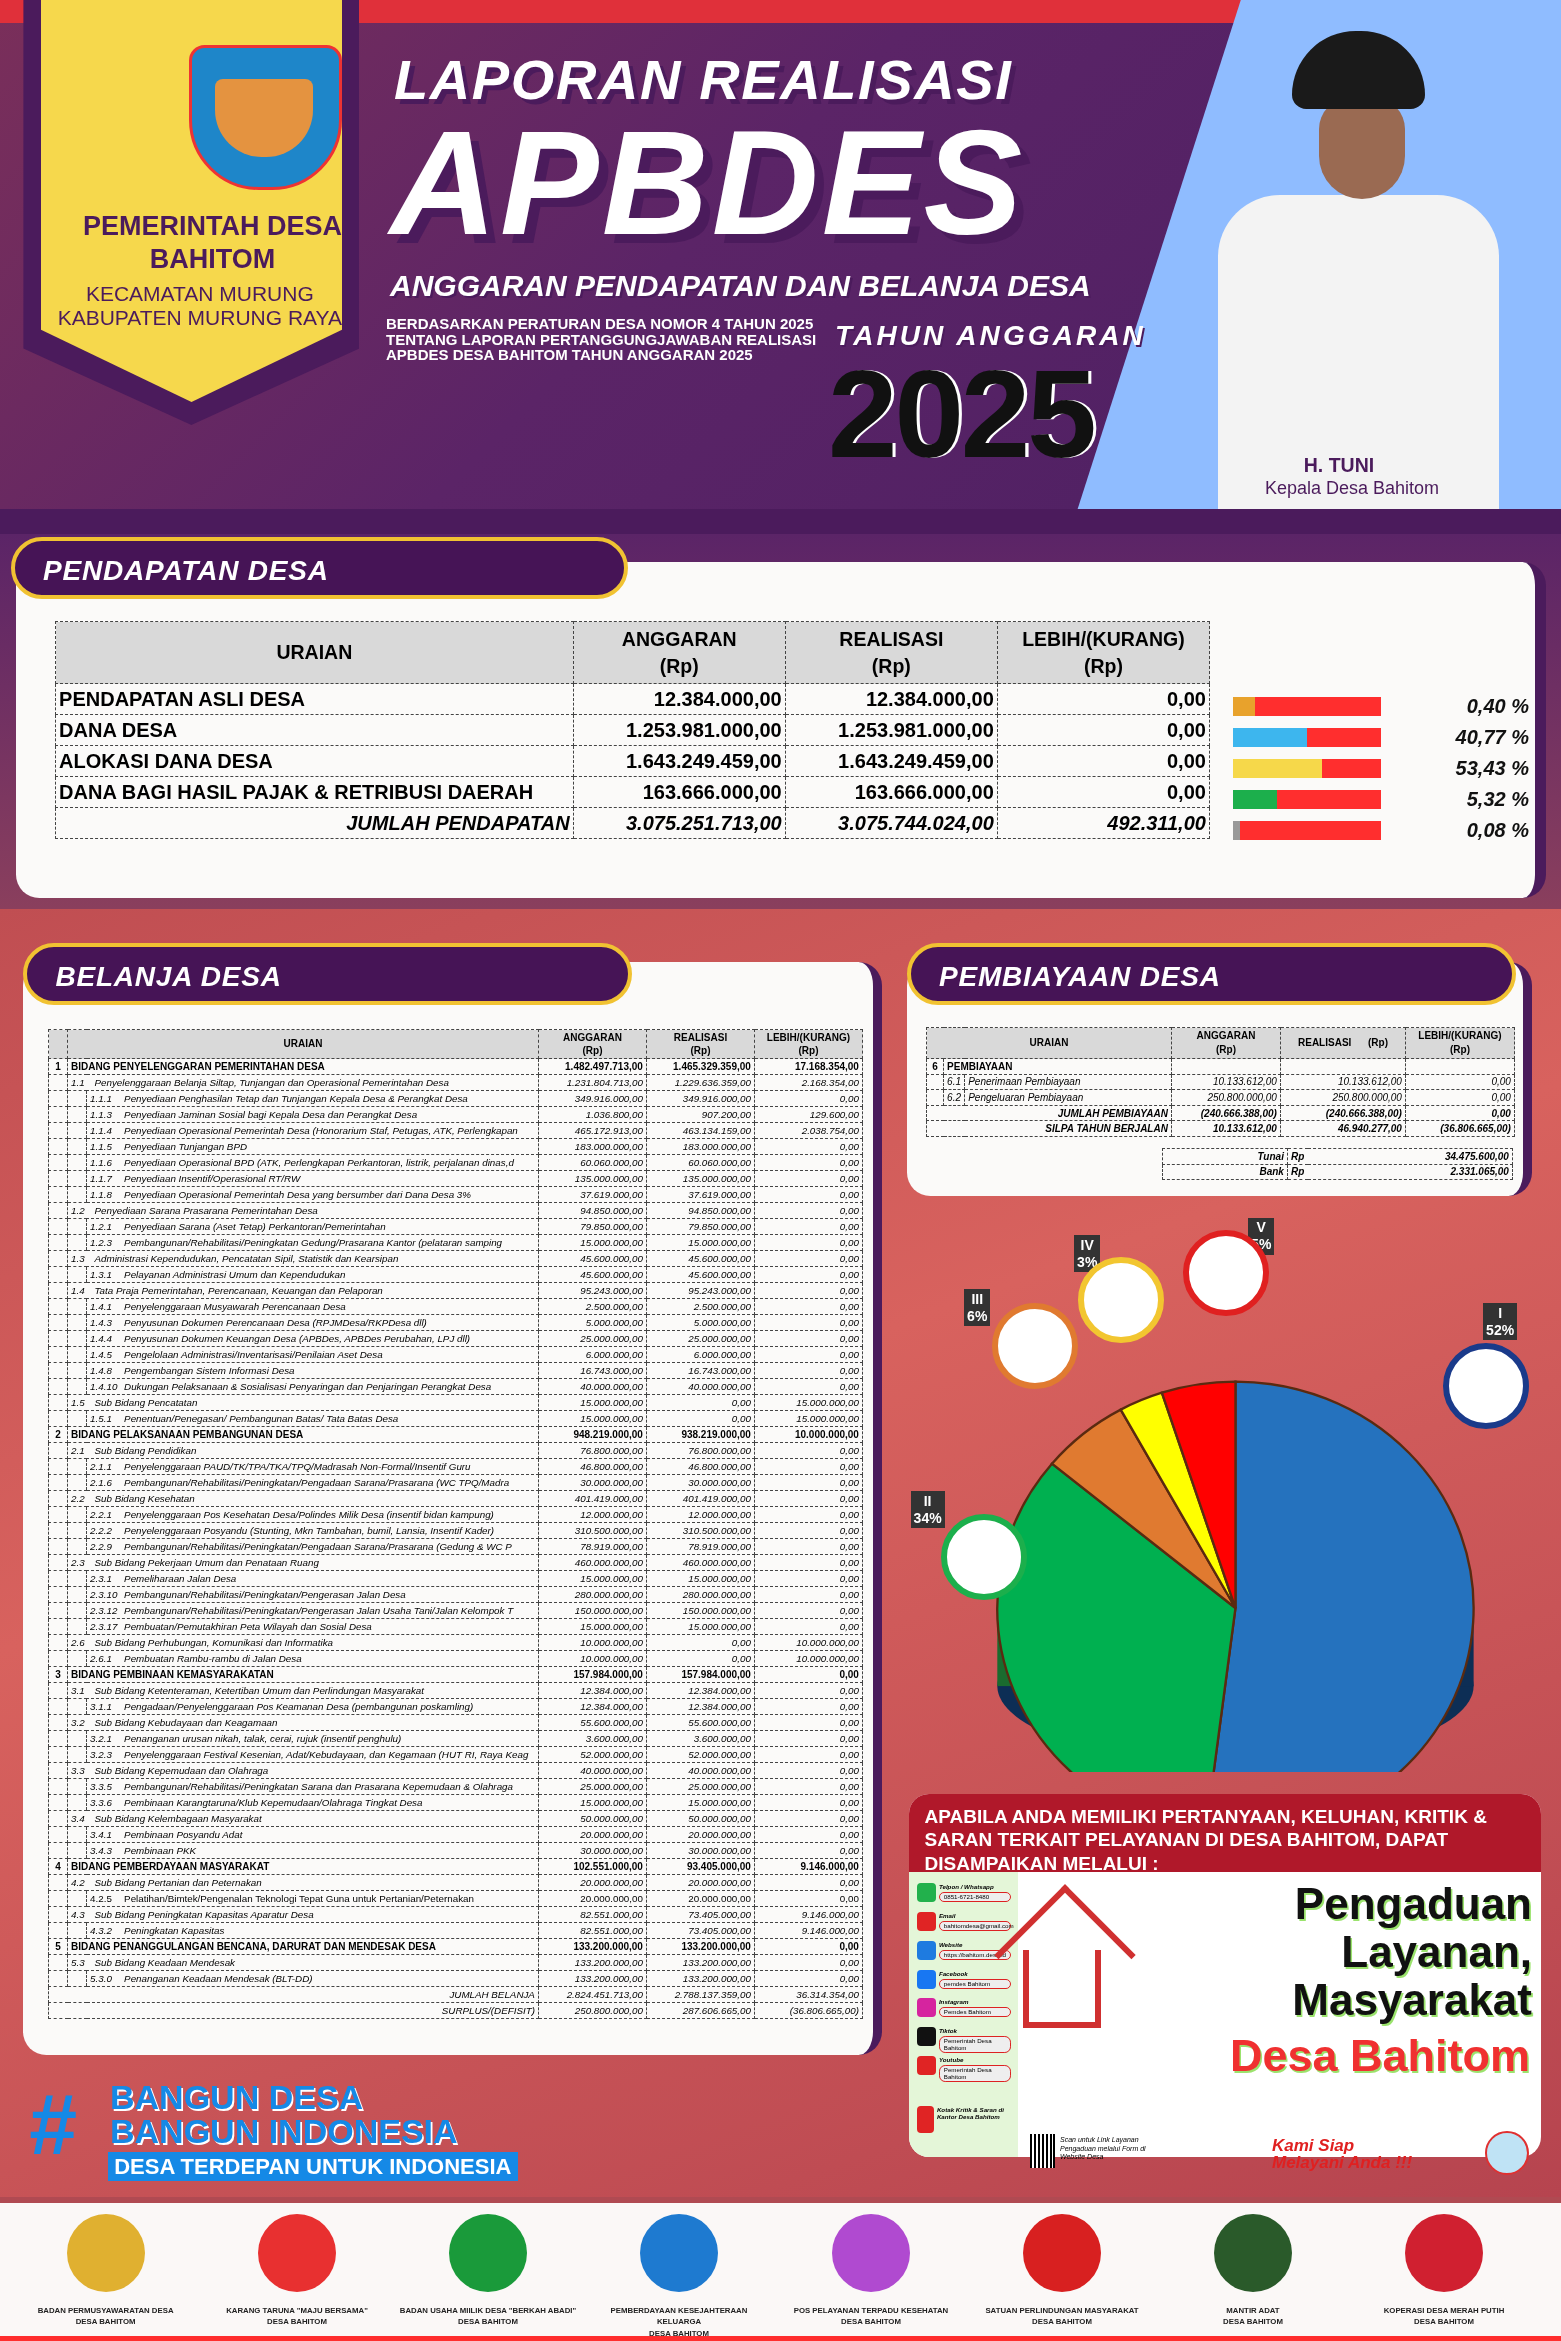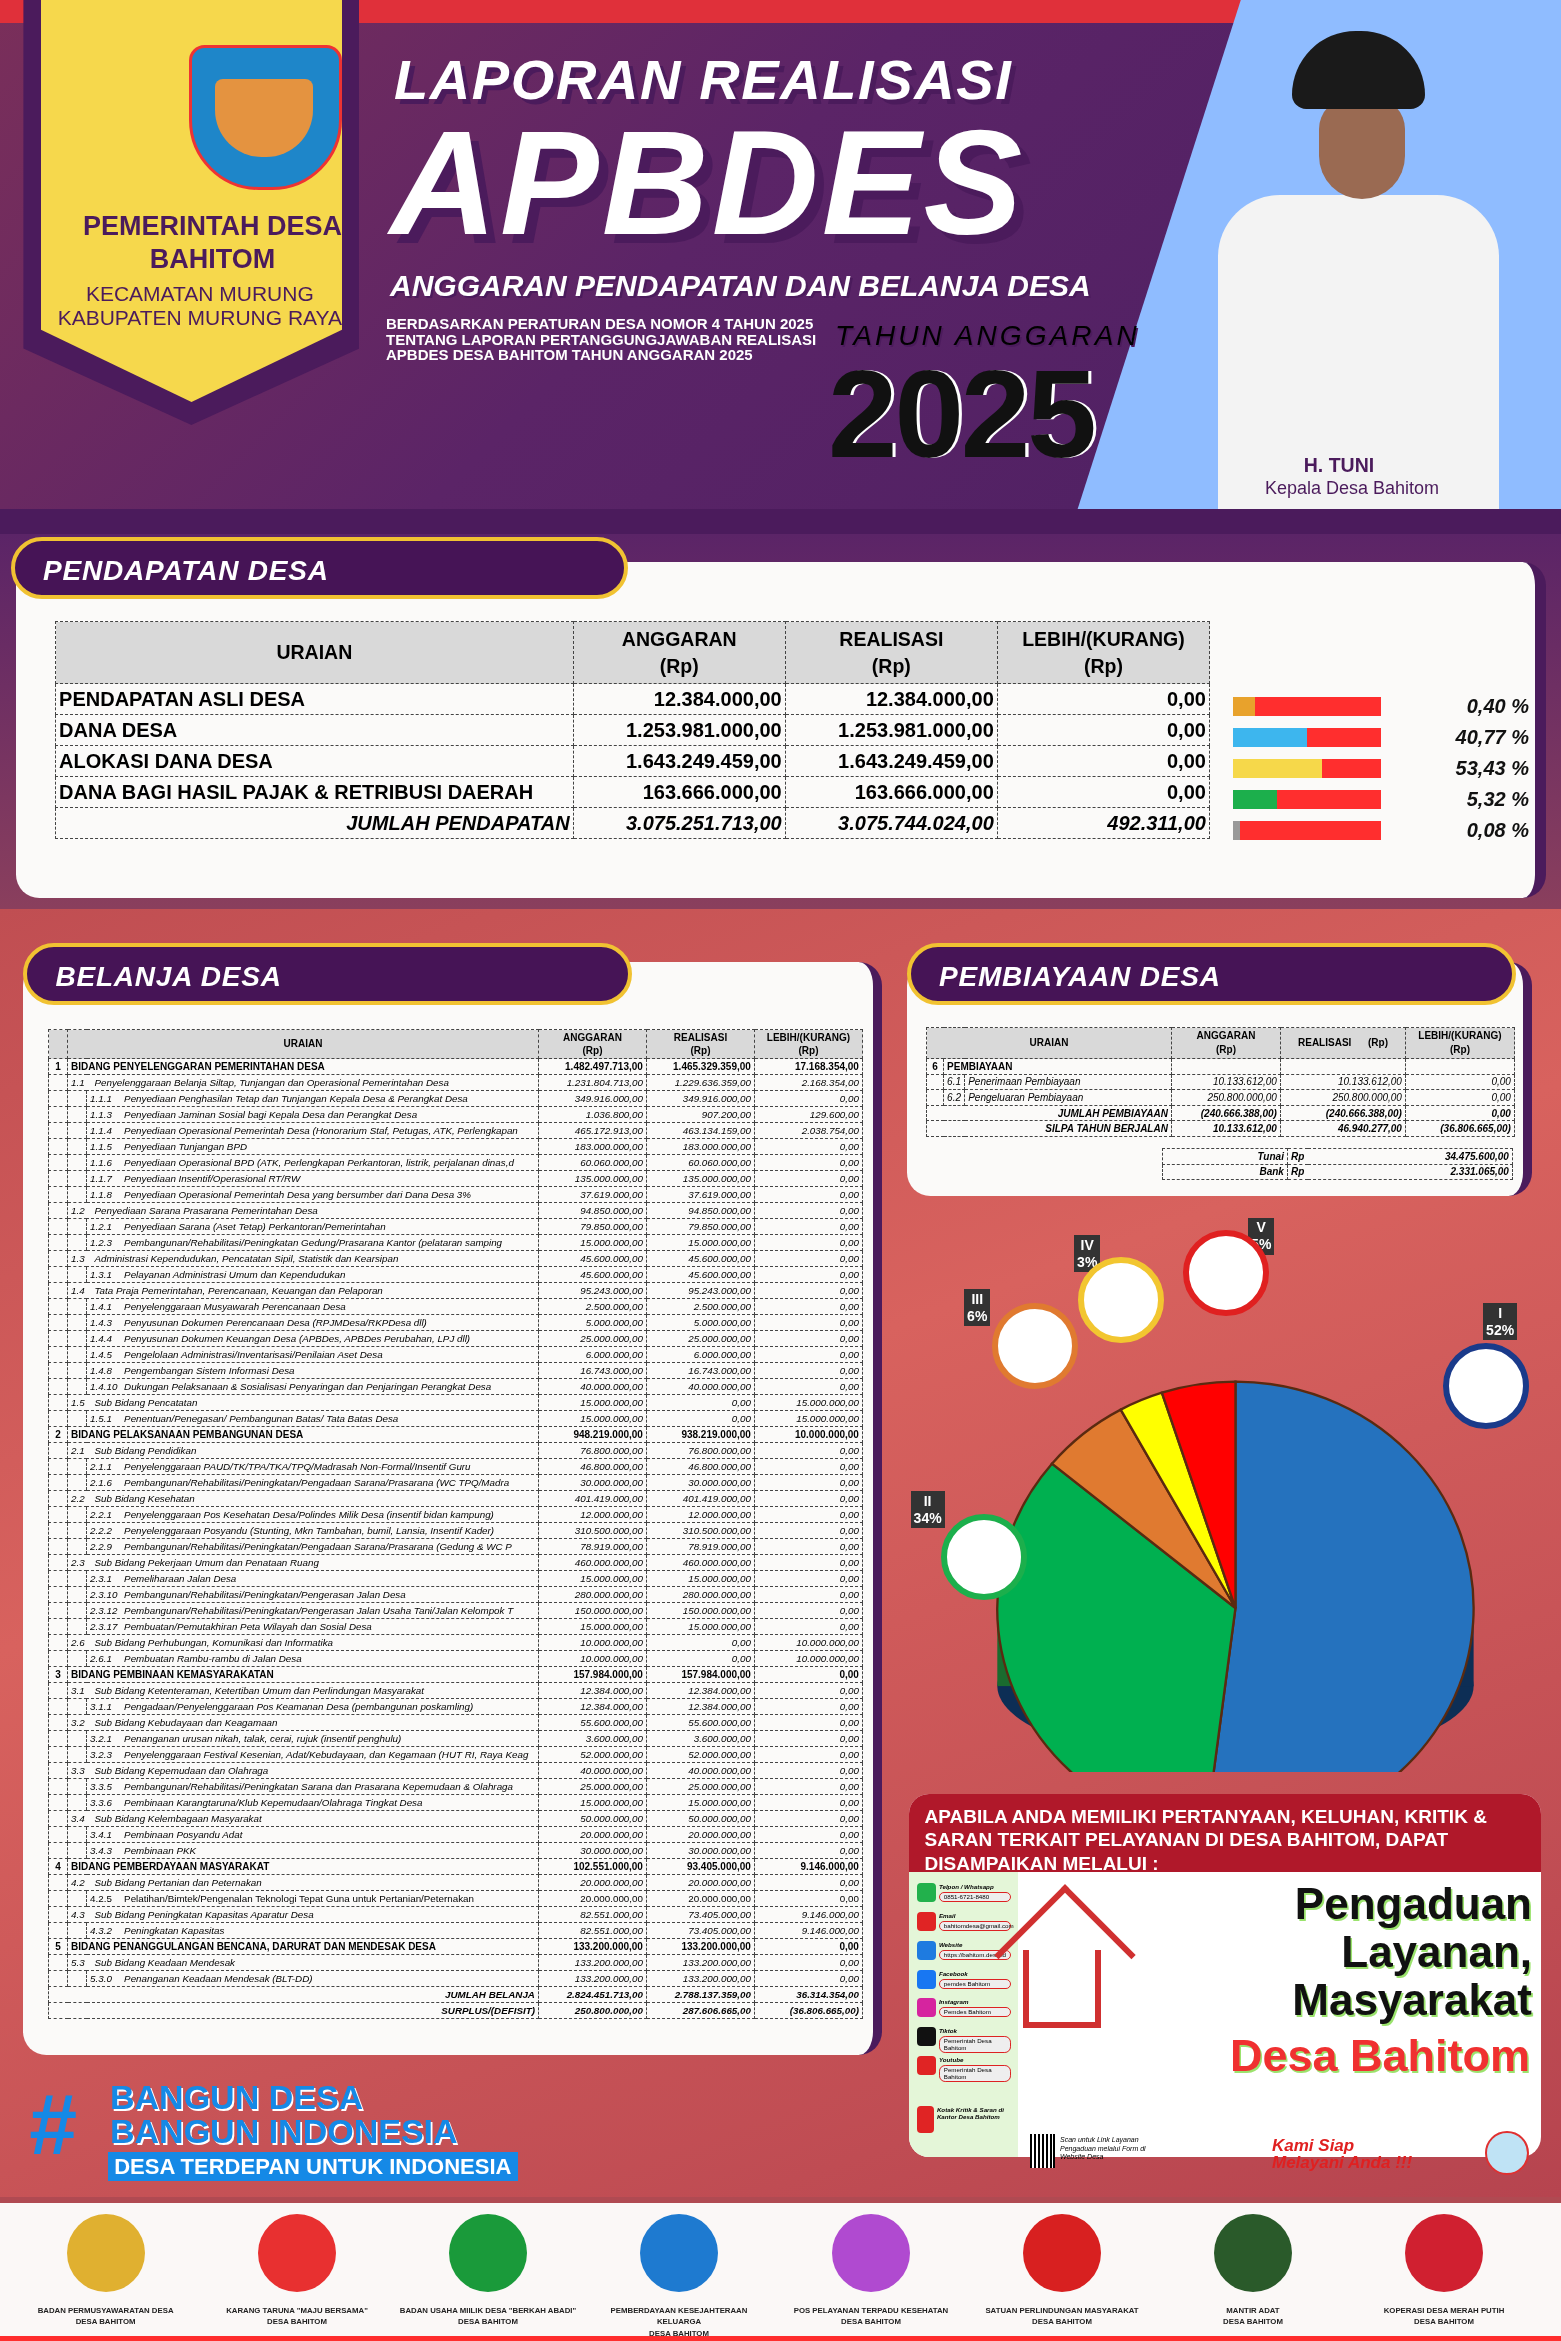--- a/index.html
+++ b/index.html
@@ -10,21 +10,21 @@
 .badge{position:absolute;left:23.4px;top:0;width:336px;height:425px;background:#4b1b5c;clip-path:polygon(0 0,100% 0,100% 82%,50% 100%,0 82%)}
 .badge-in{position:absolute;left:41px;top:0;width:301px;height:402px;background:#f6d84c;clip-path:polygon(0 0,100% 0,100% 82%,50% 100%,0 82%);display:flex;flex-direction:column;align-items:flex-end}
 .crest{margin-top:45px;width:78px;height:145px;width:153px;background:#1e86c9;border:3.9px solid #e33;border-radius:15.6px 15.6px 70px 70px;position:relative}
 .crest::after{content:"";position:absolute;left:23.4px;top:31px;width:98px;height:78px;background:#e49340;border-radius:7.8px 7.8px 47px 47px}
 .badge-title{margin-top:20px;font-weight:bold;font-size:27px;color:#4b1b5c;text-align:center;line-height:33px}
 .badge-sub{margin-top:6.2px;font-size:21px;color:#4b1b5c;text-align:center;line-height:23.4px}
 .t-lap{position:absolute;left:394px;top:47px;font-size:56px;font-weight:bold;font-style:italic;color:#fff;text-shadow:4.7px 4.7px 0 #4b1b5c;letter-spacing:1.6px}
 .t-apb{position:absolute;left:390px;top:109px;font-size:148px;font-weight:bold;font-style:italic;color:#fff;text-shadow:9.4px 9.4px 0 #4b1b5c;letter-spacing:3.1px;line-height:148px}
 .t-ang{position:absolute;left:390px;top:269px;font-size:30px;font-weight:bold;font-style:italic;color:#fff;text-shadow:2.3px 2.3px 0 #4b1b5c}
 .t-ber{position:absolute;left:386px;top:316px;font-size:15px;font-weight:bold;color:#fff;line-height:15.6px}
-.t-tah{position:absolute;left:835px;top:320px;font-size:28px;font-weight:normal;font-style:italic;color:#000000;letter-spacing:3.1px;text-shadow:1.6px 1.6px 0 #4b1b5c}
+.t-tah{position:absolute;left:835px;top:320px;font-size:28px;font-weight:bold;font-style:italic;color:#ffffff;letter-spacing:3.1px;text-shadow:1.6px 1.6px 0 #4b1b5c}
 .t-year{position:absolute;left:828px;top:351px;font-size:125px;font-weight:bold;color:#111;letter-spacing:-3.1px;line-height:125px;text-shadow:3.1px 0 0 #fff}
 .p-cap{position:absolute;left:1292px;top:31px;width:133px;height:78px;background:#1a1a1a;border-radius:70px 70px 15.6px 15.6px}
 .p-face{position:absolute;left:1319px;top:98px;width:86px;height:101px;background:#9a6a52;border-radius:31px 31px 43px 43px}
 .p-body{position:absolute;left:1218px;top:195px;width:281px;height:316px;background:#f3f3f3;border-radius:62px 62px 0 0}
 .p-name{position:absolute;left:1261px;top:454px;font-size:19.5px;font-weight:bold;color:#4b1b5c;width:156px;text-align:center}
 .p-role{position:absolute;left:1265px;top:478px;font-size:18px;color:#4b1b5c;width:203px}
 .purple-bar{position:absolute;left:0;top:509px;width:1561px;height:25px;background:#4b1b5c}
 .sec-pend{position:absolute;left:0;top:534px;width:1561px;height:375px;background:linear-gradient(180deg,#5b2467,#8a3f5d)}
 .card{position:absolute;background:#fbfaf9;border-radius:23.4px}
 .card-pend{left:15.6px;top:562px;width:1530px;height:336px;border-right:11px solid #4b1b5c}
@@ -47,21 +47,21 @@
 .pill-pem{left:907px;top:943px;width:609px}
 .card-bel{left:23.4px;top:962px;width:859px;height:1093px;border-right:9.4px solid #4b1b5c}
 .card-pem{left:907px;top:962px;width:625px;height:234px;border-right:9.4px solid #4b1b5c}
 .bel{position:absolute;left:48px;top:1029px;width:815px}
 .bel th{background:#d9d9d9;font-size:10px;font-weight:bold;height:29px;line-height:13.3px}
 .bel td{font-size:9.8px;height:16px;white-space:nowrap;overflow:hidden;max-width:468px}
 .bel td.n{text-align:right}
 .bel tr.b td{font-weight:bold;font-size:10px}
 .bel tr.s td{font-style:italic}
 .bel tr.i td{font-style:italic}
-.bel tr.sum td{font-weight:bold;font-style:italic}
+.bel tr.sum td{font-weight:normal;font-style:italic}
 .pem{position:absolute;left:926px;top:1027px;width:589px}
 .pem th{background:#d9d9d9;font-size:10px;font-weight:bold;height:31px;line-height:14px}
 .pem td{font-size:10px;height:15.6px;white-space:nowrap}
 .pem td.n{text-align:right}
 .pem tr.b td{font-weight:bold}
 .pem tr.i td{font-style:italic}
 .pem tr.sum td{font-weight:bold;font-style:italic}
 .cash{position:absolute;left:1162px;top:1148px;width:351px}
 .cash td{font-size:10px;font-style:italic;font-weight:bold;height:15.6px;border:1.6px dashed #444;padding:0 3.1px}
 .pie-wrap{position:absolute;left:898px;top:1202px;width:664px;height:570px}

